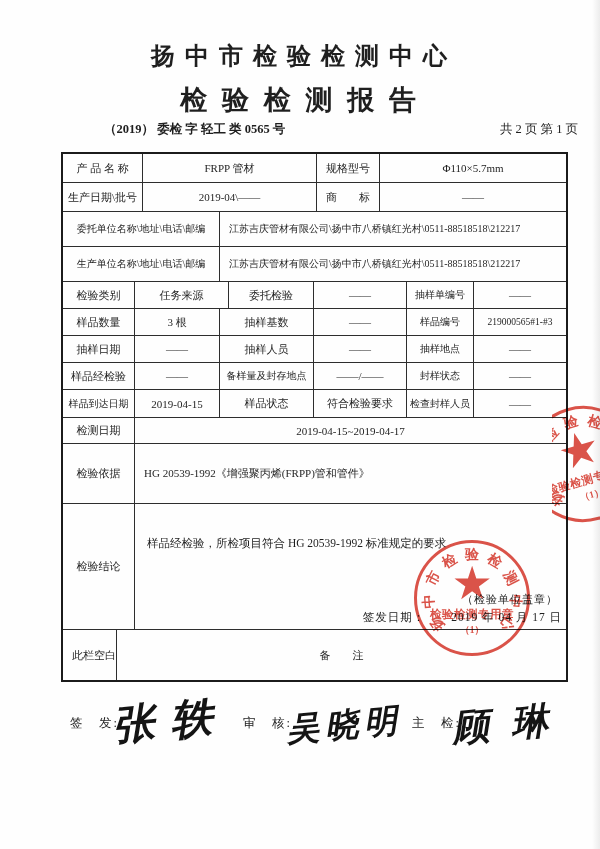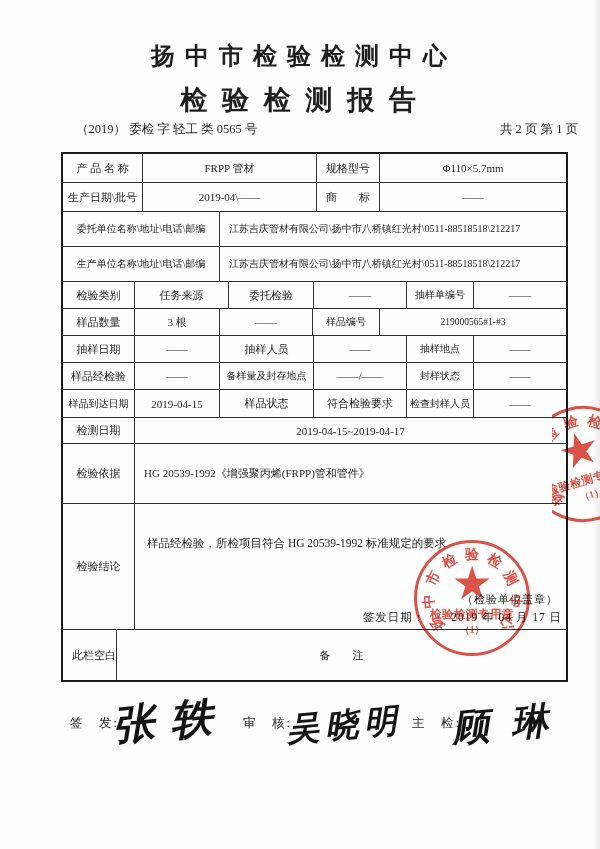--- a/index.html
+++ b/index.html
@@ -12,21 +12,21 @@
   .page-edge{position:absolute;top:0;right:0;width:8px;height:849px;
     background:linear-gradient(to right,rgba(0,0,0,0),rgba(0,0,0,0.07));}
 
   
   .org-title{position:absolute;top:40px;left:0;width:600px;text-align:center;
     font-size:24px;font-weight:bold;letter-spacing:2px;}
   .report-title{position:absolute;top:82px;left:0;width:600px;text-align:center;
     font-size:27px;font-weight:bold;letter-spacing:4px;}
   .ref-row{position:absolute;top:121px;left:0;width:600px;display:flex;
     justify-content:space-between;font-size:12.5px;}
-  .ref-no{padding-left:76px;}
+  .ref-no{padding-left:104px;font-weight:bold;}
   .page-info{padding-right:22px;}
 
   
   .doc-table{position:absolute;left:61px;top:152px;width:503px;
     border:2px solid #1b1b1b;background:transparent;}
   .trow{display:flex;width:503px;}
   .cell{box-sizing:border-box;border-right:1px solid #2d2d2d;border-bottom:1px solid #2d2d2d;
     display:flex;align-items:center;justify-content:center;text-align:center;
     font-size:11px;white-space:nowrap;overflow:hidden;}
   .trow .cell:last-child{border-right:none;flex:1;}
@@ -118,20 +118,21 @@
       <div class="cell h27 w94">任务来源</div>
       <div class="cell h27 w85">委托检验</div>
       <div class="cell h27 w93">——</div>
       <div class="cell h27 w67 sm">抽样单编号</div>
       <div class="cell h27">——</div>
     </div>
 
     <div class="trow">
       <div class="cell h27 w72">样品数量</div>
       <div class="cell h27 w85">3 根</div>
+      <div class="cell h27 w94">抽样基数</div>
       <div class="cell h27 w93">——</div>
       <div class="cell h27 w67 sm">样品编号</div>
       <div class="cell h27 xs">219000565#1-#3</div>
     </div>
 
     <div class="trow">
       <div class="cell h27 w72">抽样日期</div>
       <div class="cell h27 w85">——</div>
       <div class="cell h27 w94">抽样人员</div>
       <div class="cell h27 w93">——</div>

